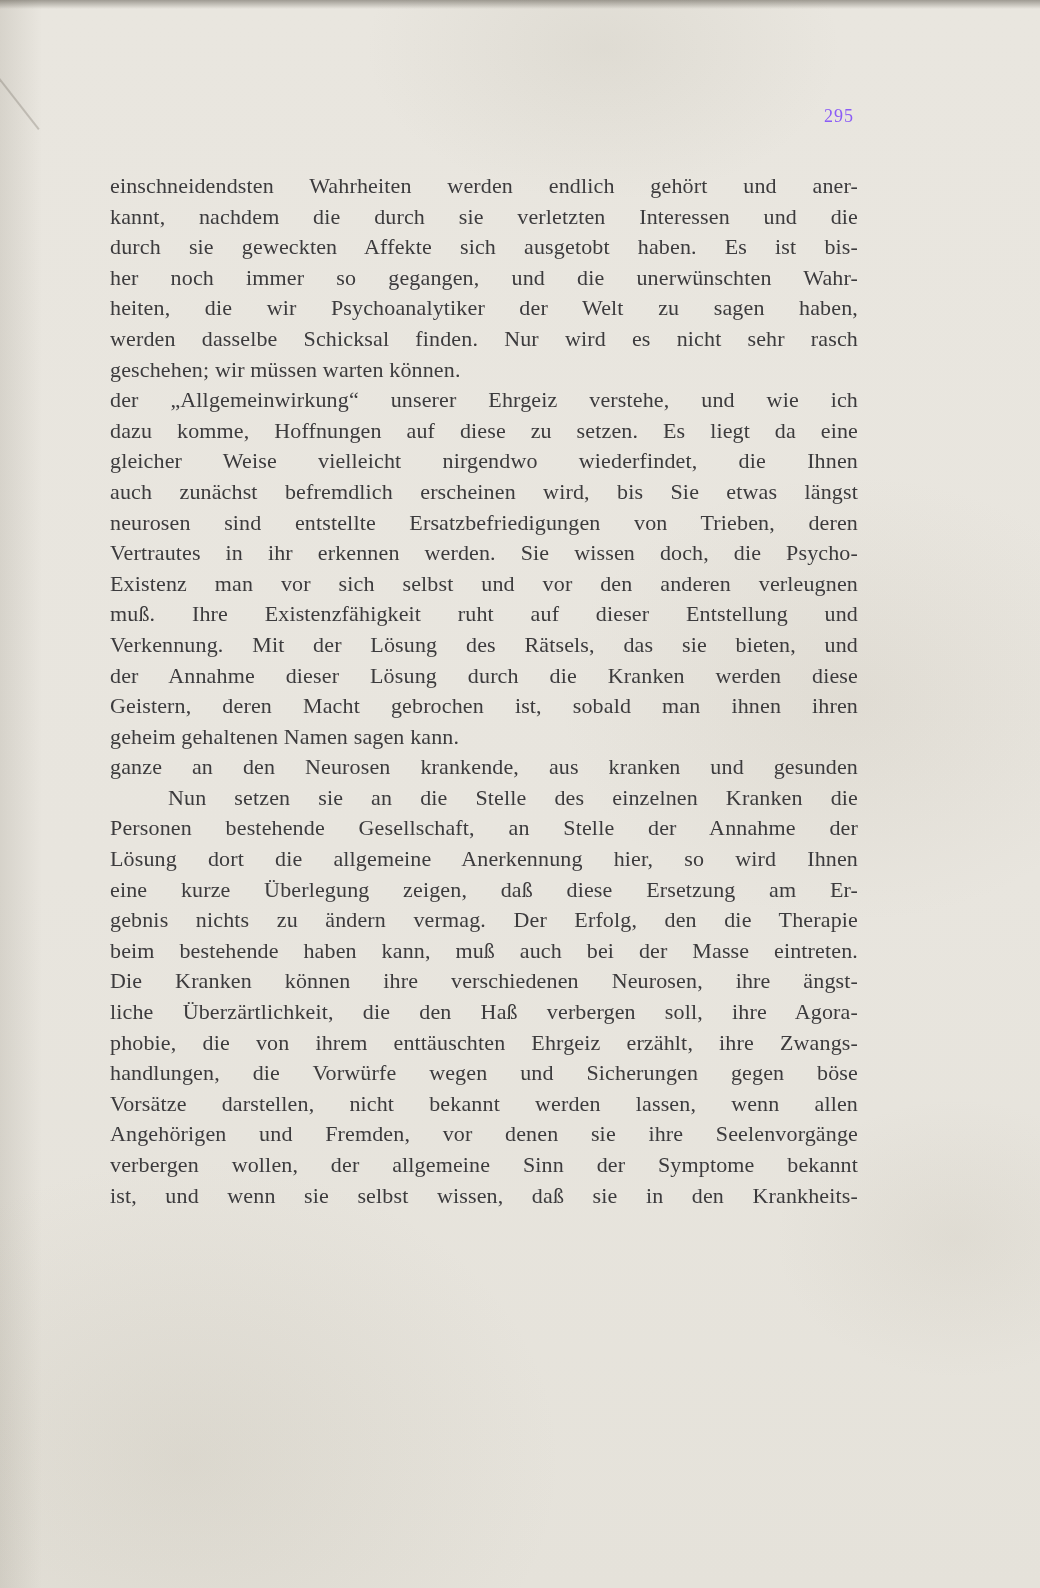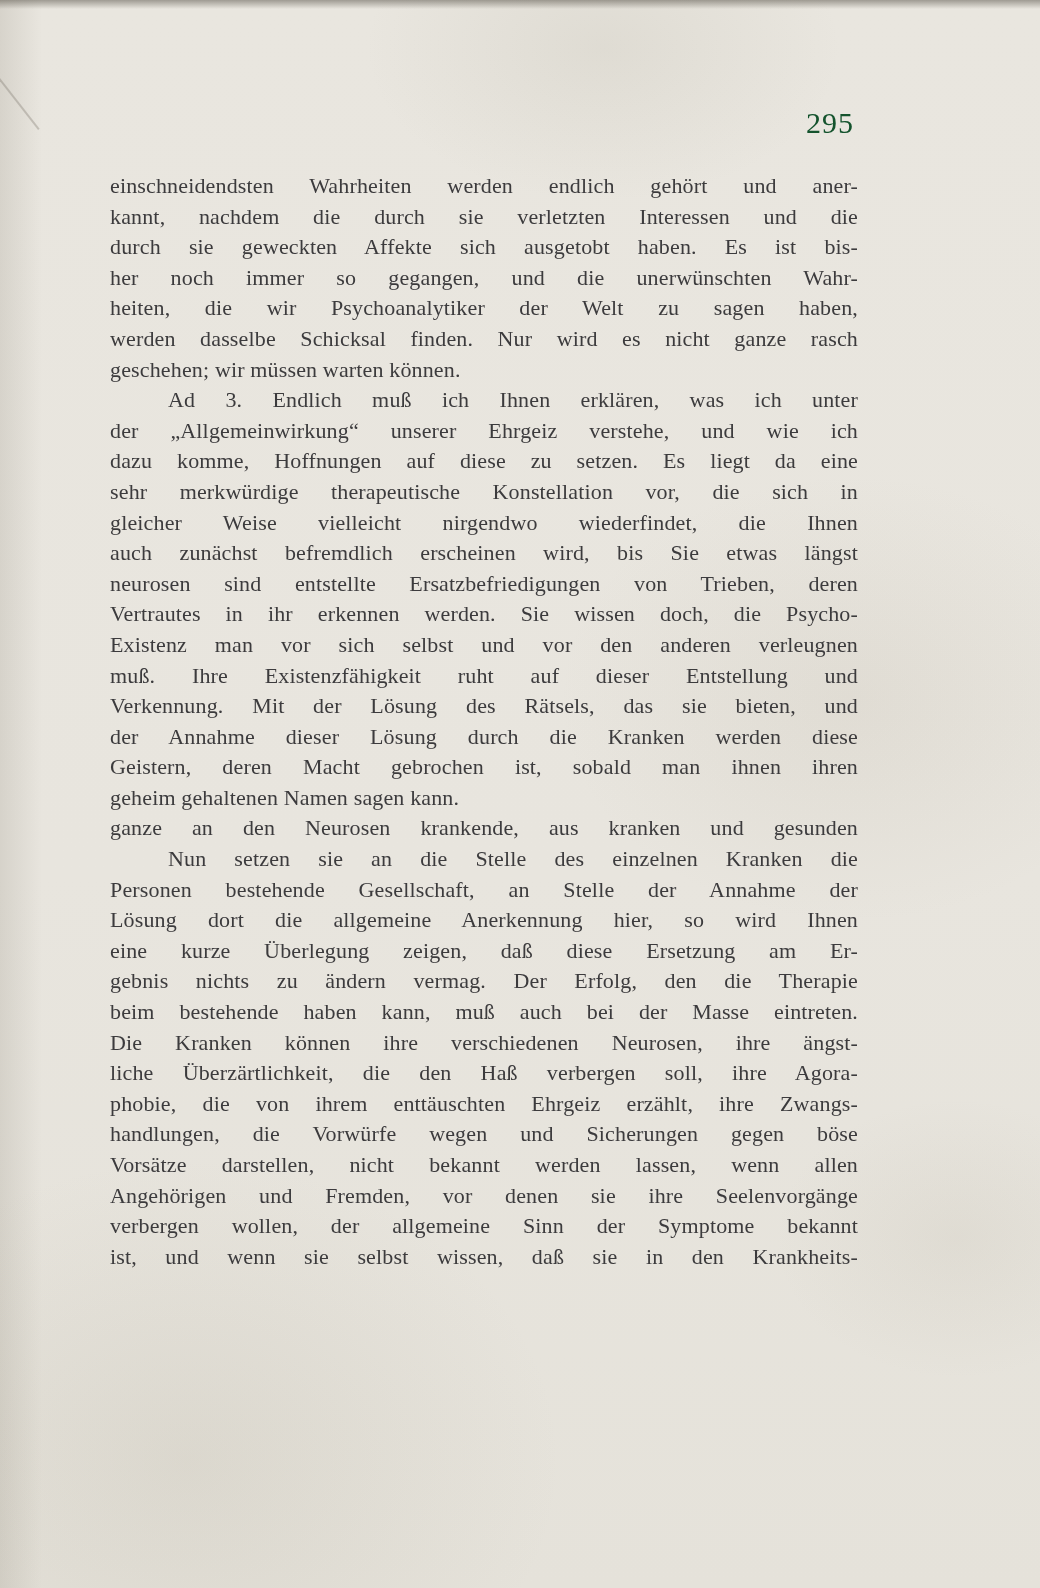--- a/index.html
+++ b/index.html
@@ -33,23 +33,23 @@
     top: -34px; left: -52px;
     width: 170px; height: 118px;
     border-bottom: 2px solid rgba(110,104,92,0.30);
     transform: rotate(52deg);
     pointer-events: none;
   }
   .page-number {
     position: absolute;
     top: 106px;
     right: 186px;
-    font-size: 30px;
+    font-size: 18px;
     letter-spacing: 1px;
-    color: #14532d;
+    color: #8b5cf6;
   }
   .text-block {
     position: absolute;
     top: 171px;
     left: 110px;
     width: 748px;
   }
   .line {
     font-size: 22px;
     line-height: 30.6px;
@@ -74,26 +74,24 @@
 <div class="corner-fold"></div>
 
 <div class="page-number">295</div>
 
 <div class="text-block" id="text-block">
     <div class="line">einschneidendsten Wahrheiten werden endlich gehört und aner-</div>
     <div class="line">kannt, nachdem die durch sie verletzten Interessen und die</div>
     <div class="line">durch sie geweckten Affekte sich ausgetobt haben. Es ist bis-</div>
     <div class="line">her noch immer so gegangen, und die unerwünschten Wahr-</div>
     <div class="line">heiten, die wir Psychoanalytiker der Welt zu sagen haben,</div>
-    <div class="line">werden dasselbe Schicksal finden. Nur wird es nicht ganze rasch</div>
+    <div class="line">werden dasselbe Schicksal finden. Nur wird es nicht sehr rasch</div>
     <div class="line last">geschehen; wir müssen warten können.</div>
-    <div class="line indent">Ad 3. Endlich muß ich Ihnen erklären, was ich unter</div>
     <div class="line">der „Allgemeinwirkung“ unserer Ehrgeiz verstehe, und wie ich</div>
     <div class="line">dazu komme, Hoffnungen auf diese zu setzen. Es liegt da eine</div>
-    <div class="line">sehr merkwürdige therapeutische Konstellation vor, die sich in</div>
     <div class="line">gleicher Weise vielleicht nirgendwo wiederfindet, die Ihnen</div>
     <div class="line">auch zunächst befremdlich erscheinen wird, bis Sie etwas längst</div>
     <div class="line">neurosen sind entstellte Ersatzbefriedigungen von Trieben, deren</div>
     <div class="line">Vertrautes in ihr erkennen werden. Sie wissen doch, die Psycho-</div>
     <div class="line">Existenz man vor sich selbst und vor den anderen verleugnen</div>
     <div class="line">muß. Ihre Existenzfähigkeit ruht auf dieser Entstellung und</div>
     <div class="line">Verkennung. Mit der Lösung des Rätsels, das sie bieten, und</div>
     <div class="line">der Annahme dieser Lösung durch die Kranken werden diese</div>
     <div class="line">Geistern, deren Macht gebrochen ist, sobald man ihnen ihren</div>
     <div class="line last">geheim gehaltenen Namen sagen kann.</div>

